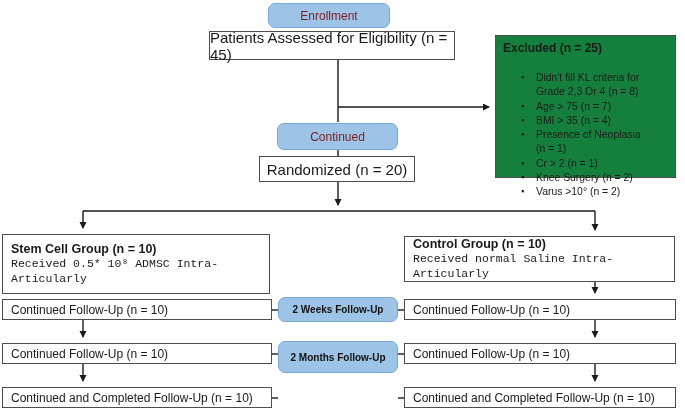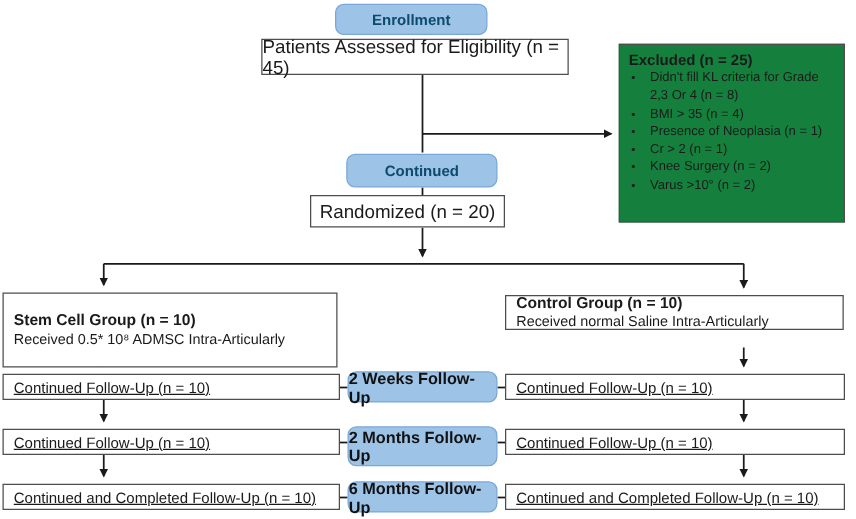--- a/index.html
+++ b/index.html
@@ -7,48 +7,48 @@
     position:relative;width:685px;height:415px;background:#fff;overflow:hidden;
     font-family:"Liberation Sans",sans-serif;color:#1a1a1a;
   }
   .abs{position:absolute;box-sizing:border-box;}
   
   .stage{
     background:var(--milestone-fill,#9DC3E6);
     border:1.5px solid var(--milestone-border,#79A7D9);
     border-radius:7px;
     display:flex;align-items:center;justify-content:center;
-    font-weight:bold;font-size:12px;color:#0c4a6e;
+    font-weight:normal;font-size:12px;color:#7f1d1d;
   }
   .milestone{
     background:var(--milestone-fill,#9DC3E6);
     border:1.5px solid var(--milestone-border,#79A7D9);
     border-radius:7px;
     display:flex;align-items:center;justify-content:center;
-    font-weight:bold;font-size:13px;color:#111;
+    font-weight:bold;font-size:10px;color:#111;
   }
   
   .wbox{
     background:#fff;border:1.4px solid var(--box-border,#4d4d4d);
     display:flex;align-items:center;justify-content:center;
     font-size:15px;
   }
-  .wbox.left-al{justify-content:flex-start;padding-left:8px;font-size:12px;text-decoration:underline;}
+  .wbox.left-al{justify-content:flex-start;padding-left:8px;font-size:12px;}
   .groupbox{
     background:#fff;border:1.4px solid var(--box-border,#4d4d4d);
     padding:3px 8px;display:flex;flex-direction:column;justify-content:center;
   }
   .groupbox .gtitle{font-weight:bold;font-size:12.5px;line-height:1.25;}
-  .groupbox .gsub{font-size:11.5px;line-height:1.25;}
+  .groupbox .gsub{font-size:11.5px;line-height:1.25;font-family:Liberation Mono, monospace;}
   .excluded{
     background:#15803d;border:1.4px solid var(--box-border,#4d4d4d);
     padding:5px 7px 4px 7px;
   }
   .excluded .extitle{font-weight:bold;font-size:12px;margin-bottom:1px;}
-  .excluded ul{list-style:none;margin:0;padding:0;}
+  .excluded ul{list-style:none;margin:16px;padding:0;}
   .excluded li{
     position:relative;font-size:10.4px;line-height:1.37;
     padding-left:17px;color:#1a1a1a;
   }
   .excluded li::before{
     content:"\25AA";position:absolute;left:2px;top:0;font-size:9px;
   }
   svg.connectors{position:absolute;left:0;top:0;pointer-events:none;}
 </style>
 </head>
@@ -95,47 +95,47 @@
   </svg>
 
   <div class="abs stage" style="left:268px;top:3px;width:122px;height:25px;">Enrollment</div>
 
   <div class="abs wbox" style="left:209px;top:31px;width:246px;height:29px;">Patients Assessed for Eligibility (n = 45)</div>
 
   <div class="abs excluded" style="left:495px;top:35px;width:181px;height:143px;">
     <div class="extitle">Excluded (n = 25)</div>
     <ul>
       <li>Didn't fill KL criteria for Grade 2,3 Or 4 (n = 8)</li>
+      <li>Age &gt; 75 (n = 7)</li>
       <li>BMI &gt; 35 (n = 4)</li>
       <li>Presence of Neoplasia (n = 1)</li>
       <li>Cr &gt; 2 (n = 1)</li>
       <li>Knee Surgery (n = 2)</li>
       <li>Varus &gt;10° (n = 2)</li>
     </ul>
   </div>
 
   <div class="abs stage" style="left:277px;top:123px;width:121px;height:27px;">Continued</div>
 
-  <div class="abs wbox" style="left:248px;top:156px;width:156px;height:26px;">Randomized (n = 20)</div>
+  <div class="abs wbox" style="left:259px;top:156px;width:156px;height:26px;">Randomized (n = 20)</div>
 
   <div class="abs groupbox" style="left:2px;top:234px;width:268px;height:60px;">
     <div class="gtitle">Stem Cell Group (n = 10)</div>
     <div class="gsub">Received 0.5* 10⁸ ADMSC Intra-Articularly</div>
   </div>
 
-  <div class="abs groupbox" style="left:404px;top:236px;width:271px;height:28px;">
+  <div class="abs groupbox" style="left:404px;top:236px;width:271px;height:46px;">
     <div class="gtitle">Control Group (n = 10)</div>
     <div class="gsub">Received normal Saline Intra-Articularly</div>
   </div>
 
   <div class="abs wbox left-al" style="left:2px;top:299px;width:270px;height:21px;">Continued Follow-Up (n = 10)</div>
   <div class="abs milestone" style="left:278px;top:297px;width:120px;height:25px;">2 Weeks Follow-Up</div>
   <div class="abs wbox left-al" style="left:404px;top:299px;width:272px;height:21px;">Continued Follow-Up (n = 10)</div>
 
   <div class="abs wbox left-al" style="left:2px;top:343px;width:270px;height:21px;">Continued Follow-Up (n = 10)</div>
   <div class="abs milestone" style="left:278px;top:341px;width:120px;height:32px;">2 Months Follow-Up</div>
   <div class="abs wbox left-al" style="left:404px;top:343px;width:272px;height:21px;">Continued Follow-Up (n = 10)</div>
 
   <div class="abs wbox left-al" style="left:2px;top:387px;width:270px;height:21px;">Continued and Completed Follow-Up (n = 10)</div>
-  <div class="abs milestone" style="left:278px;top:385px;width:120px;height:25px;">6 Months Follow-Up</div>
   <div class="abs wbox left-al" style="left:404px;top:387px;width:272px;height:21px;">Continued and Completed Follow-Up (n = 10)</div>
 
 </div>
 
 </body></html>

